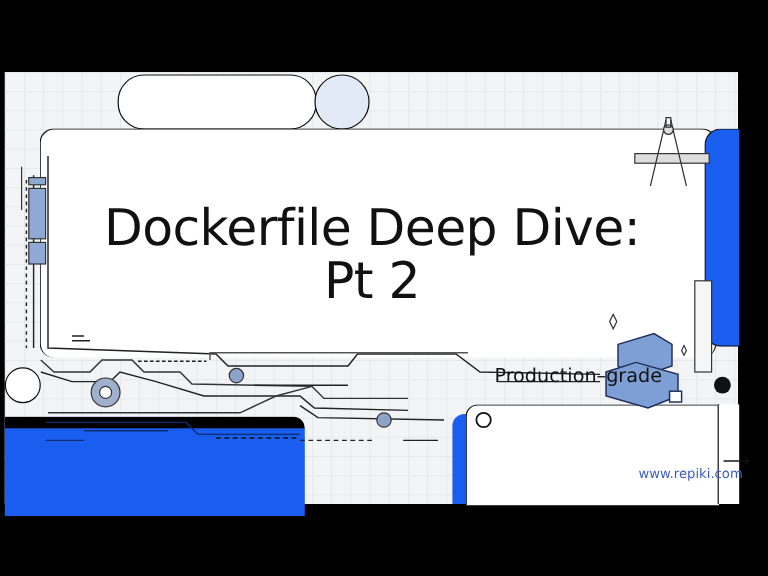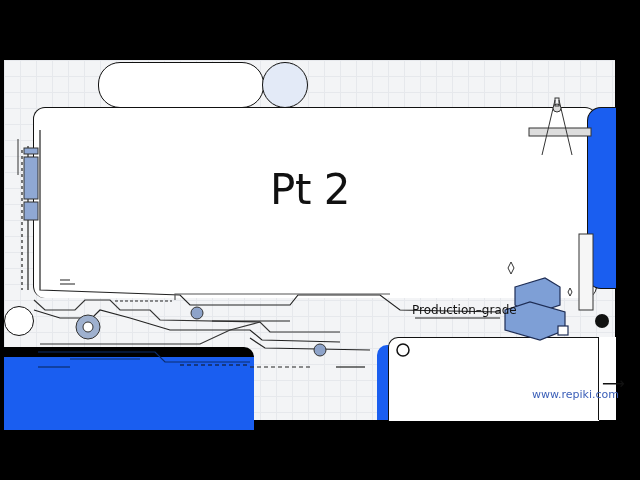--- a/index.html
+++ b/index.html
@@ -12,21 +12,21 @@
   .main-card{position:absolute;left:33px;top:107px;width:562px;height:190px;background:#fff;border:1.5px solid #111;border-radius:12px;border-bottom:none;}
   .blue-right{position:absolute;left:587px;top:107px;width:28px;height:180px;background:#1a5ef0;border-radius:14px 0 0 14px;border:1.5px solid #111;border-right:none;}
   .dot-right{position:absolute;left:595px;top:314px;width:14px;height:14px;border-radius:50%;background:#111;}
   .blue-bottom{position:absolute;left:4px;top:347px;width:250px;height:73px;background:#1a5ef0;border-top:10px solid #000;border-radius:0 10px 0 0;}
   .blue-sliver{position:absolute;left:377px;top:345px;width:12px;height:75px;background:#1a5ef0;border-radius:10px 0 0 0;}
   .bottom-card{position:absolute;left:388px;top:337px;width:210px;height:83px;background:#fff;border:1.5px solid #111;border-bottom:none;border-radius:10px 0 0 0;}
   .bottom-right{position:absolute;left:598px;top:337px;width:17px;height:83px;background:#fff;border-left:1.5px solid #111;}
   .circle-left{position:absolute;left:4px;top:306px;width:28px;height:28px;border-radius:50%;border:1.5px solid #111;background:#fff;}
   .circuit{position:absolute;left:0;top:0;width:640px;height:480px;}
   .title{position:absolute;left:40px;top:168px;width:540px;text-align:center;font-size:42px;line-height:44px;font-weight:500;color:#111;letter-spacing:-0.5px;}
-  .tag{position:absolute;left:412px;top:303px;font-size:12px;color:#111;text-align:right;}
+  .tag{position:absolute;left:412px;top:303px;font-size:16px;color:#111;text-align:right;}
   .url{position:absolute;left:532px;top:388px;font-size:11px;color:#3b5fb8;}
   .arrow-right{position:absolute;left:602px;top:374px;font-size:16px;color:#111;}
 </style>
 </head>
 <body>
 
 <div class="canvas"></div>
 <div class="pill"></div>
 <div class="circle-top"></div>
 <div class="main-card"></div>
@@ -90,18 +90,19 @@
     <rect x="558" y="326" width="10" height="9" fill="#fff"></rect>
   </g>
 
   <path d="M508 268 l3 -6 l3 6 l-3 6z" fill="#fff" stroke="#333"></path>
   <path d="M568 292 l2 -4 l2 4 l-2 4z" fill="#fff" stroke="#333"></path>
 
   <circle cx="403" cy="350" r="6" fill="#fff" stroke="#111" stroke-width="1.5"></circle>
 </svg>
 
 <div class="title">
+  <div>Dockerfile Deep Dive:</div>
   <div>Pt 2</div>
 </div>
 
 <div class="tag">Production–grade</div>
 <div class="arrow-right">⟶</div>
 <div class="url">www.repiki.com</div>
 
 </body></html>

